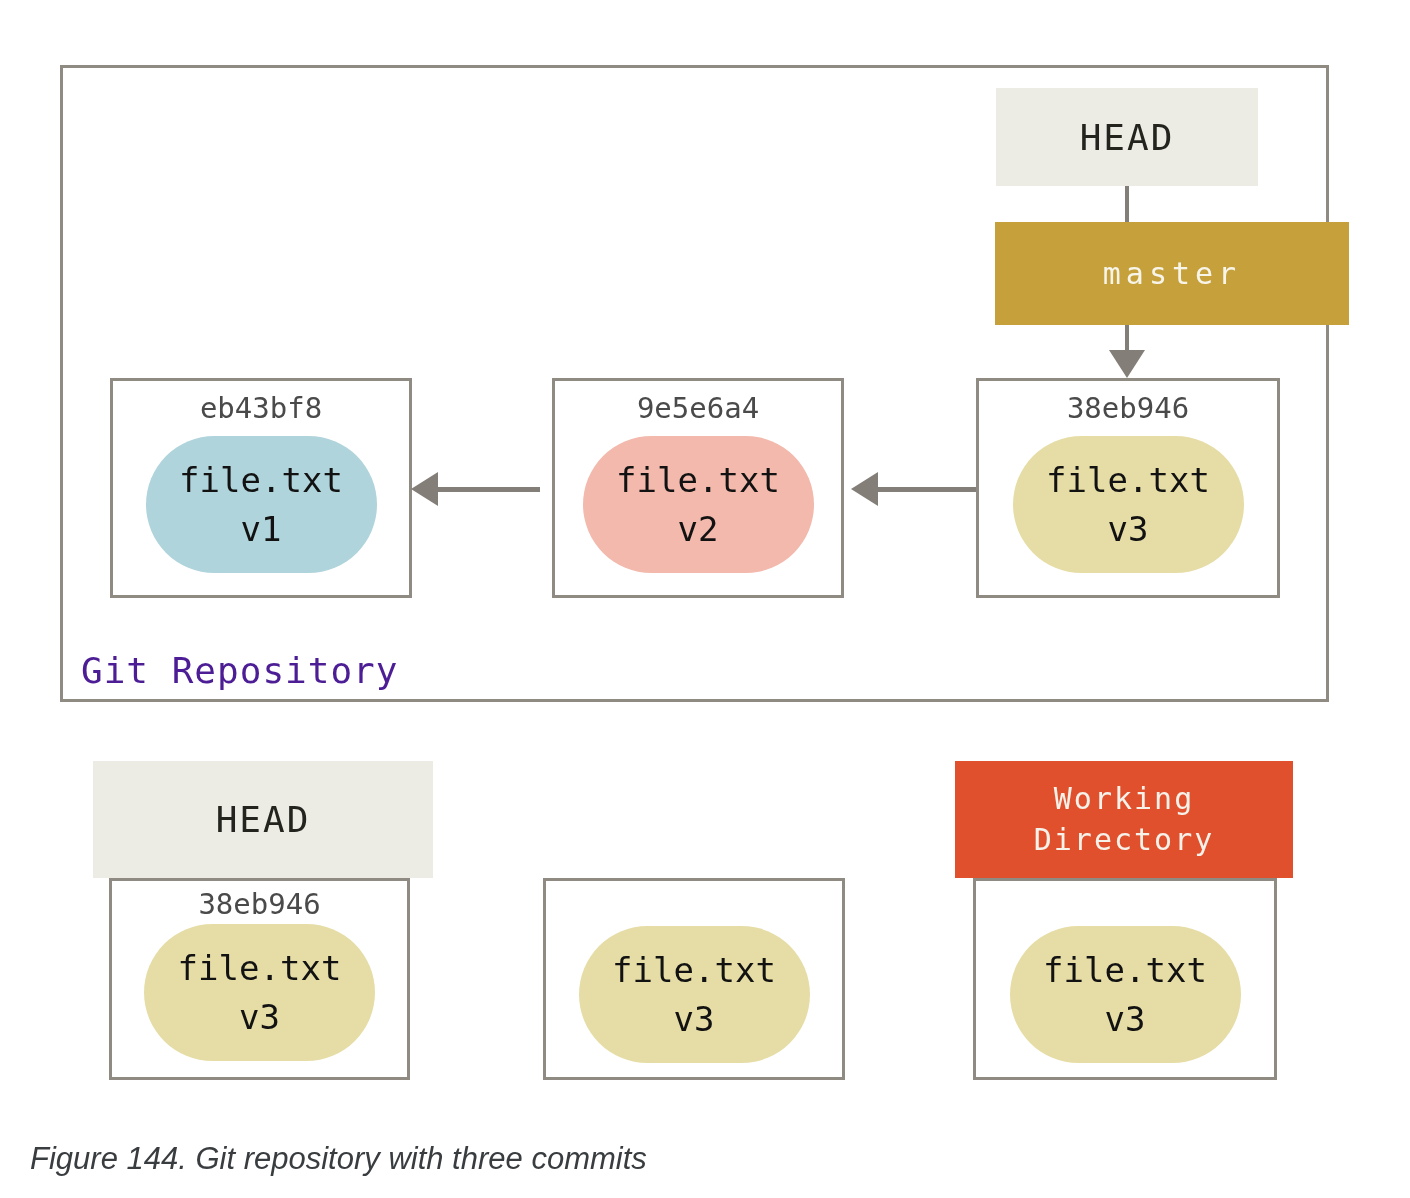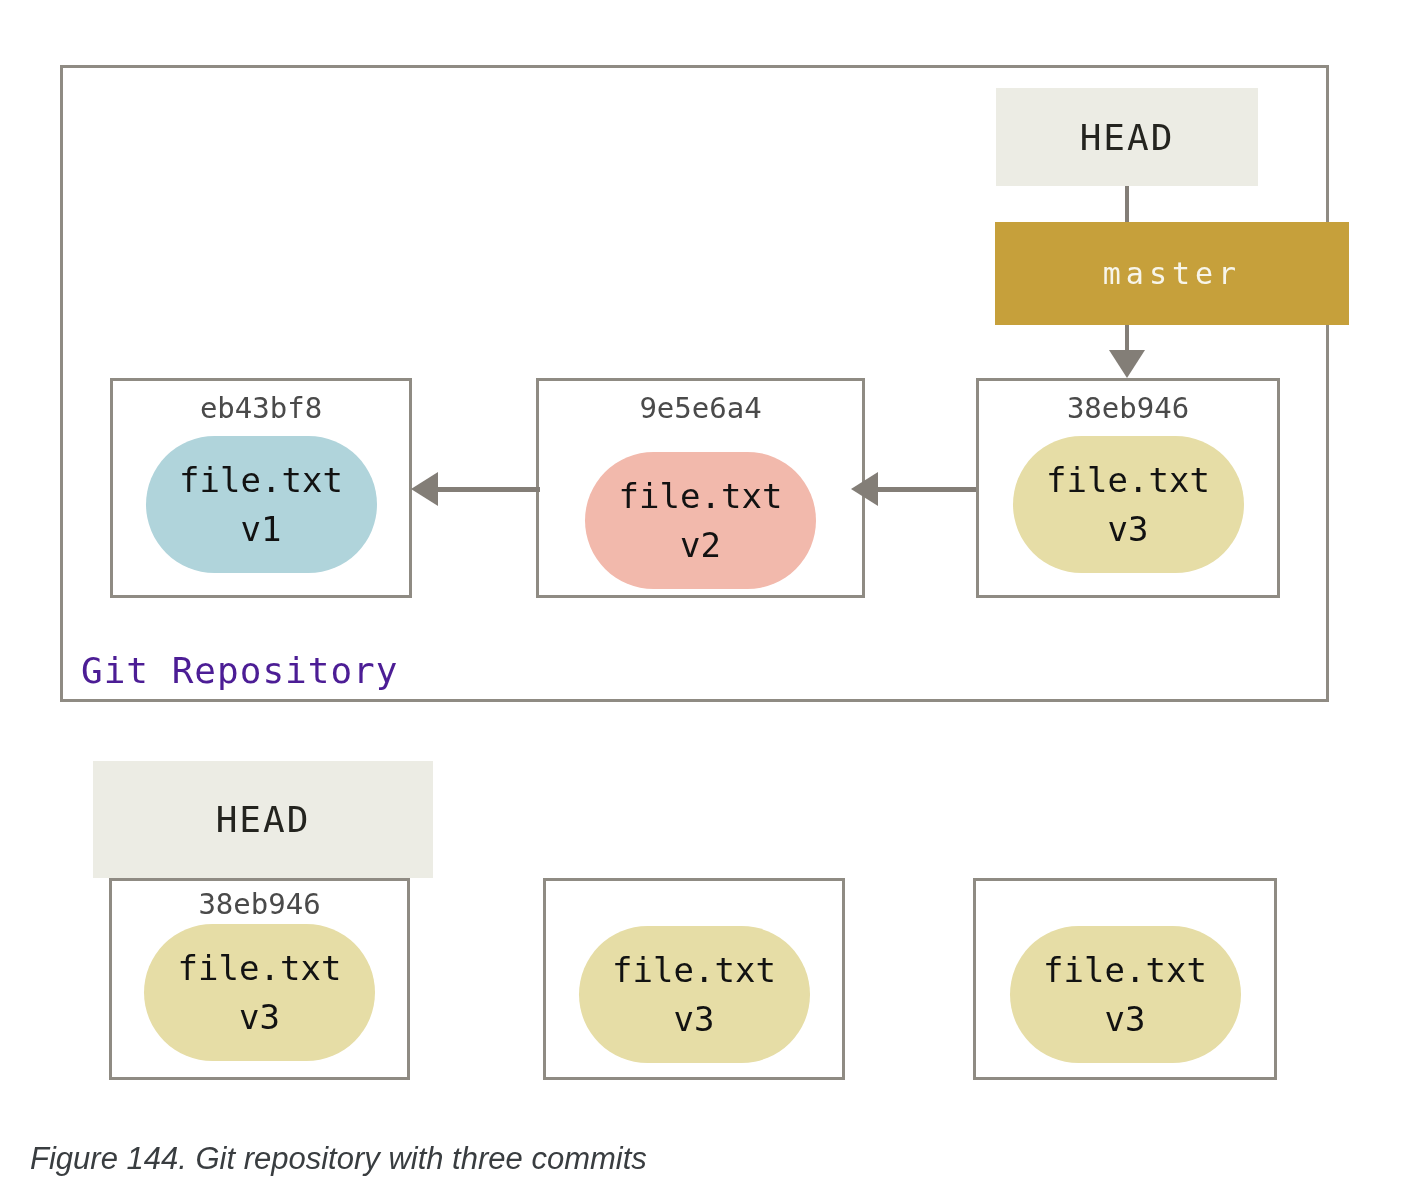--- a/index.html
+++ b/index.html
@@ -127,21 +127,21 @@
   <div class="abs arrowhead-down" style="left:1109px; top:350px;"></div>
 
   <div class="abs commit-box" style="left:110px; width:302px;">
     <div class="hash">eb43bf8</div>
     <div class="blob blob-blue">
       <span>file.txt</span>
       <span>v1</span>
     </div>
   </div>
 
-  <div class="abs commit-box" style="left:536px; width:329px;gap:16px;">
+  <div class="abs commit-box" style="left:552px; width:292px;">
     <div class="hash">9e5e6a4</div>
     <div class="blob blob-pink">
       <span>file.txt</span>
       <span>v2</span>
     </div>
   </div>
 
   <div class="abs commit-box" style="left:976px; width:304px;">
     <div class="hash">38eb946</div>
     <div class="blob blob-yellow">
@@ -167,20 +167,23 @@
     </div>
   </div>
 
   <div class="abs area-body" style="left:543px; width:302px;">
     <div class="blob blob-yellow no-hash">
       <span>file.txt</span>
       <span>v3</span>
     </div>
   </div>
 
+  <div class="abs area-header red" style="left:955px; width:338px;">
+    <span class="wrap-label">Working Directory</span>
+  </div>
   <div class="abs area-body" style="left:973px; width:304px;">
     <div class="blob blob-yellow no-hash">
       <span>file.txt</span>
       <span>v3</span>
     </div>
   </div>
 
   <div class="abs caption">Figure 144. Git repository with three commits</div>
 
 </div>

